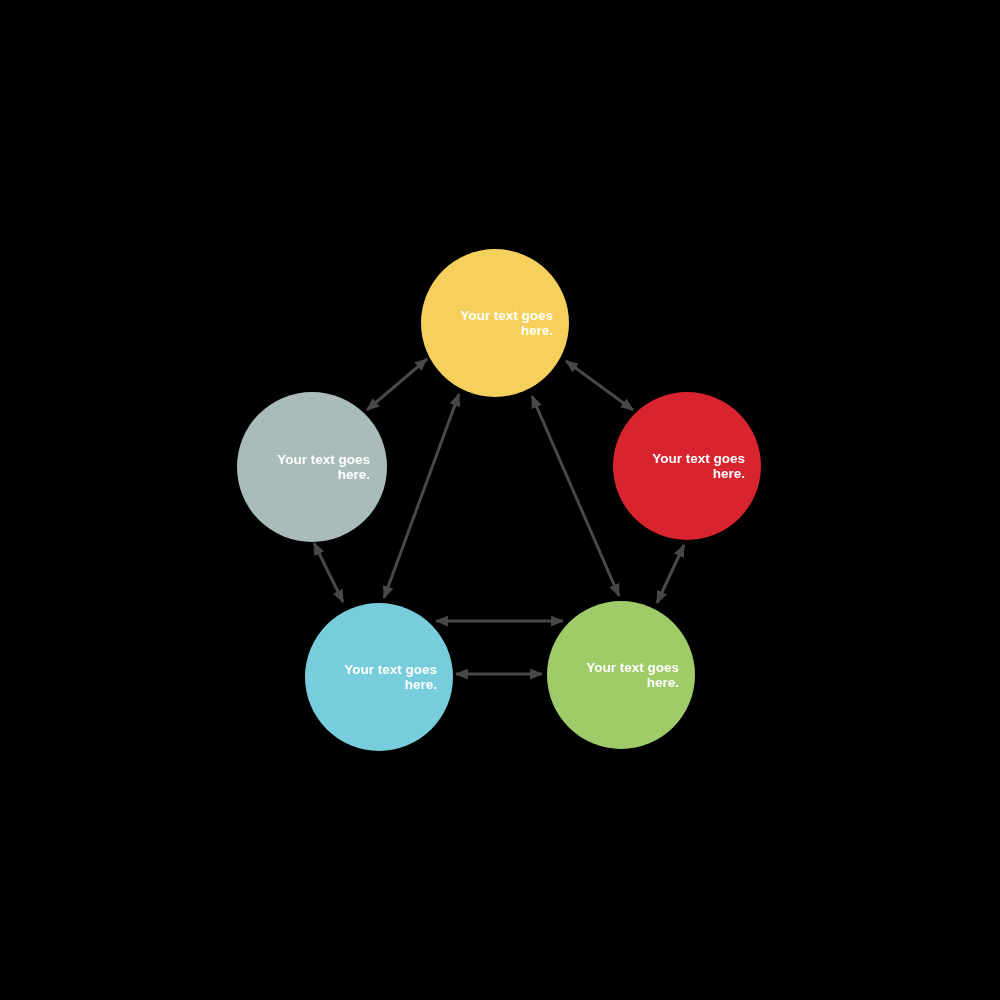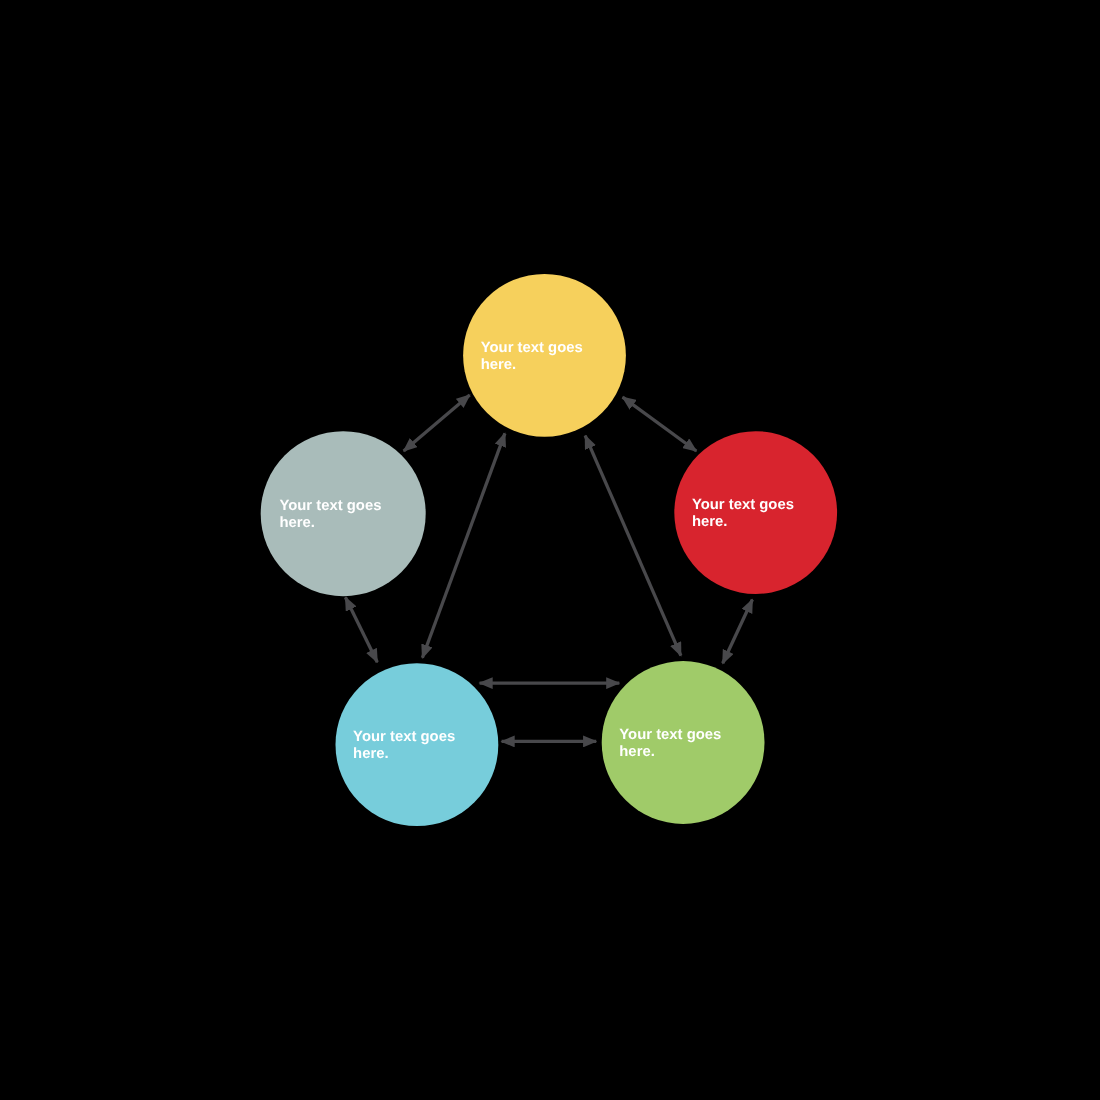--- a/index.html
+++ b/index.html
@@ -22,21 +22,21 @@
     left: 0;
     top: 0;
   }
   .node-label {
     position: absolute;
     width: 116px;
     height: 150px;
     display: flex;
     align-items: center;
     justify-content: center;
-    text-align: left;
+    text-align: right;
     color: #FFFFFF;
     font-weight: bold;
     font-size: 13.5px;
     line-height: 15px;
     pointer-events: none;
   }
 </style>
 </head>
 <body>
 

